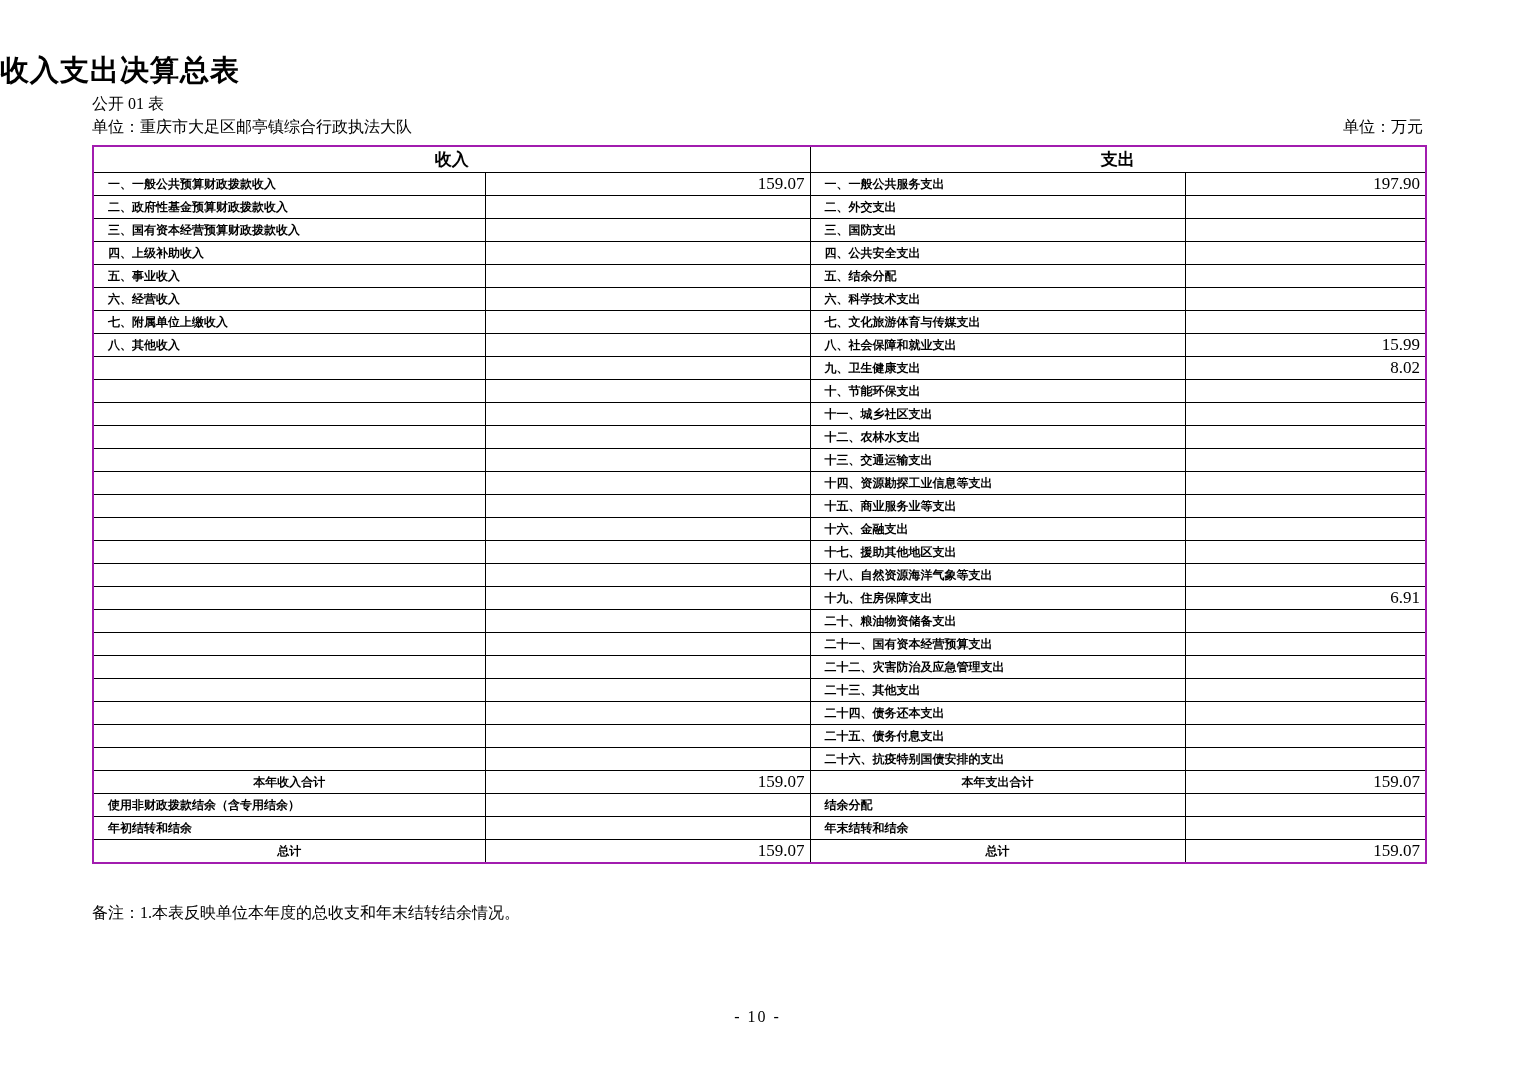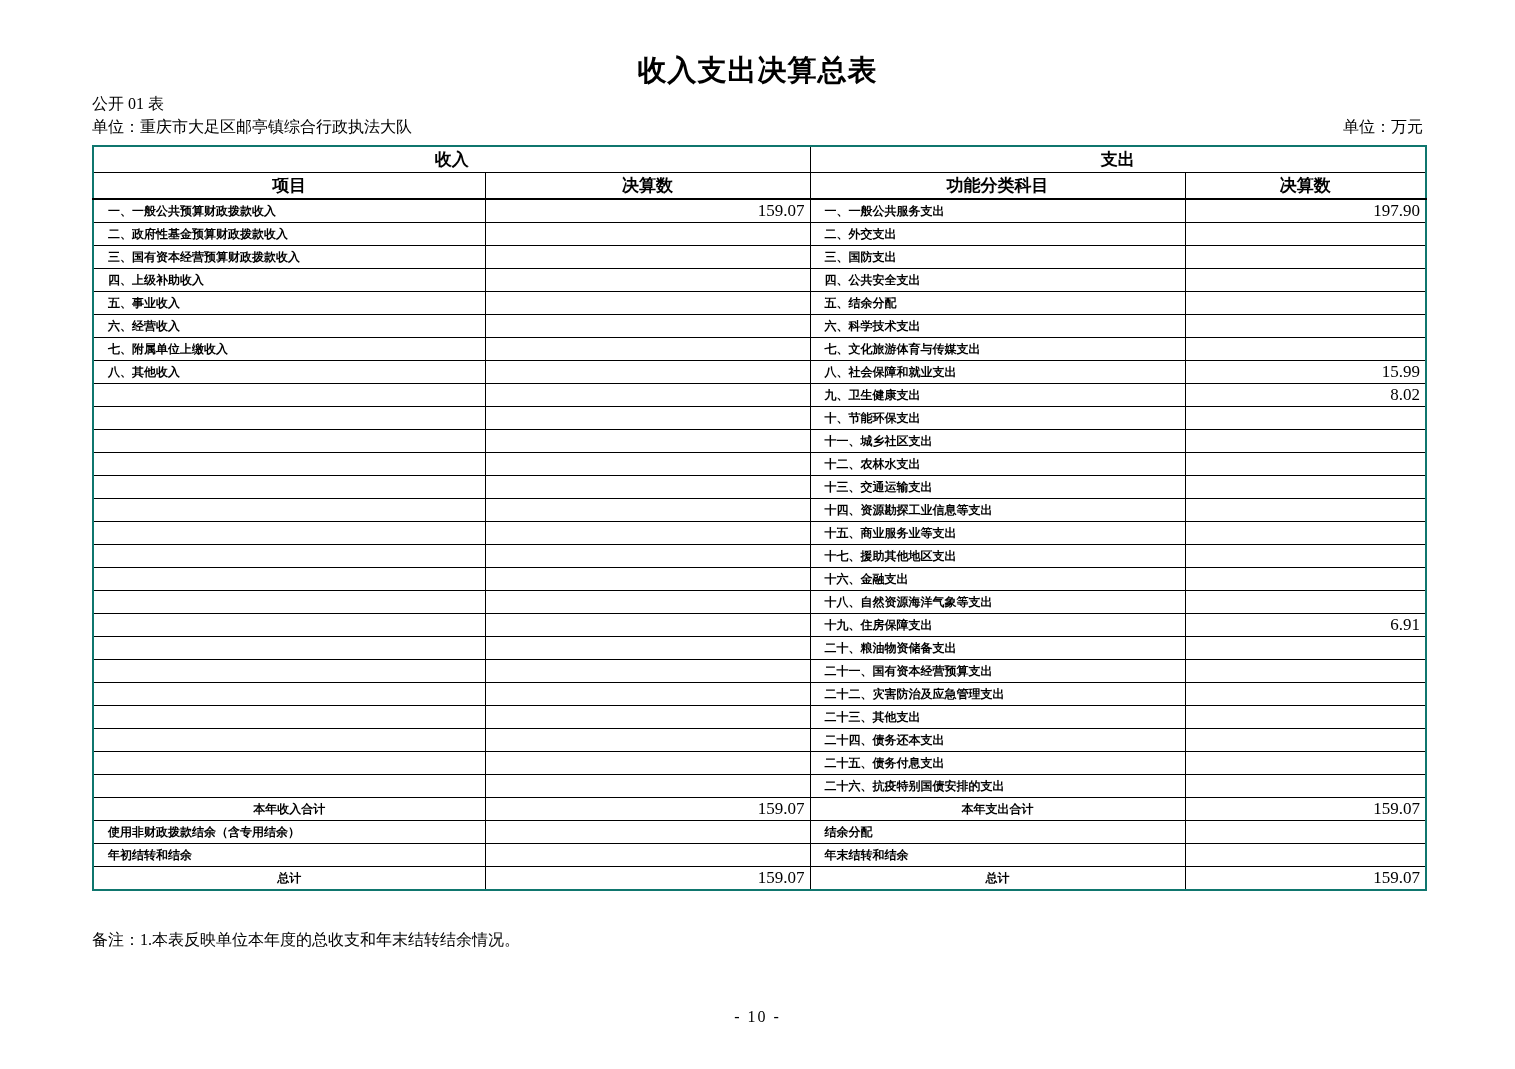--- a/index.html
+++ b/index.html
@@ -8,21 +8,21 @@
     width: 1515px;
     height: 1069px;
     background: #ffffff;
     color: #000;
     font-family: "Liberation Serif", serif;
     overflow: hidden;
     box-sizing: border-box;
     padding-top: 55px;
   }
   .doc-title {
-    text-align: center;
+    text-align: left;
     font-family: "Liberation Sans", sans-serif;
     font-weight: bold;
     font-size: 29px;
     line-height: 30px;
     letter-spacing: 1px;
   }
   .meta-right {
     width: 1331px;
     margin: 9px 0 0 92px;
     text-align: left;
@@ -36,21 +36,21 @@
     justify-content: space-between;
     font-size: 16px;
     line-height: 20px;
     font-family: Liberation Mono, monospace;
   }
   table.fin {
     width: 1333px;
     margin-left: 92px;
     border-collapse: collapse;
     table-layout: fixed;
-    border: 2px solid #0f766e;
+    border: 2px solid #a21caf;
   }
   table.fin th, table.fin td {
     border: 1px solid #000;
     overflow: hidden;
     white-space: nowrap;
   }
   table.fin thead th {
     height: 25px;
     font-family: "Liberation Sans", sans-serif;
     font-weight: bold;
@@ -113,26 +113,20 @@
       <col style="width:392px">
       <col style="width:325px">
       <col style="width:375px">
       <col style="width:241px">
     </colgroup>
     <thead>
       <tr class="sec">
         <th colspan="2">收入</th>
         <th colspan="2">支出</th>
       </tr>
-      <tr class="cols">
-        <th>项目</th>
-        <th>决算数</th>
-        <th>功能分类科目</th>
-        <th>决算数</th>
-      </tr>
     </thead>
     <tbody id="rows-body">
         <tr>
           <td class="lbl">一、一般公共预算财政拨款收入</td>
           <td class="num">159.07</td>
           <td class="lbl">一、一般公共服务支出</td>
           <td class="num">197.90</td>
         </tr>
         <tr>
           <td class="lbl">二、政府性基金预算财政拨款收入</td>
@@ -214,27 +208,27 @@
         </tr>
         <tr>
           <td class="lbl"></td>
           <td class="num"></td>
           <td class="lbl">十五、商业服务业等支出</td>
           <td class="num"></td>
         </tr>
         <tr>
           <td class="lbl"></td>
           <td class="num"></td>
+          <td class="lbl">十六、金融支出</td>
+          <td class="num"></td>
+        </tr>
+        <tr>
+          <td class="lbl"></td>
+          <td class="num"></td>
           <td class="lbl">十七、援助其他地区支出</td>
-          <td class="num"></td>
-        </tr>
-        <tr>
-          <td class="lbl"></td>
-          <td class="num"></td>
-          <td class="lbl">十六、金融支出</td>
           <td class="num"></td>
         </tr>
         <tr>
           <td class="lbl"></td>
           <td class="num"></td>
           <td class="lbl">十八、自然资源海洋气象等支出</td>
           <td class="num"></td>
         </tr>
         <tr>
           <td class="lbl"></td>

